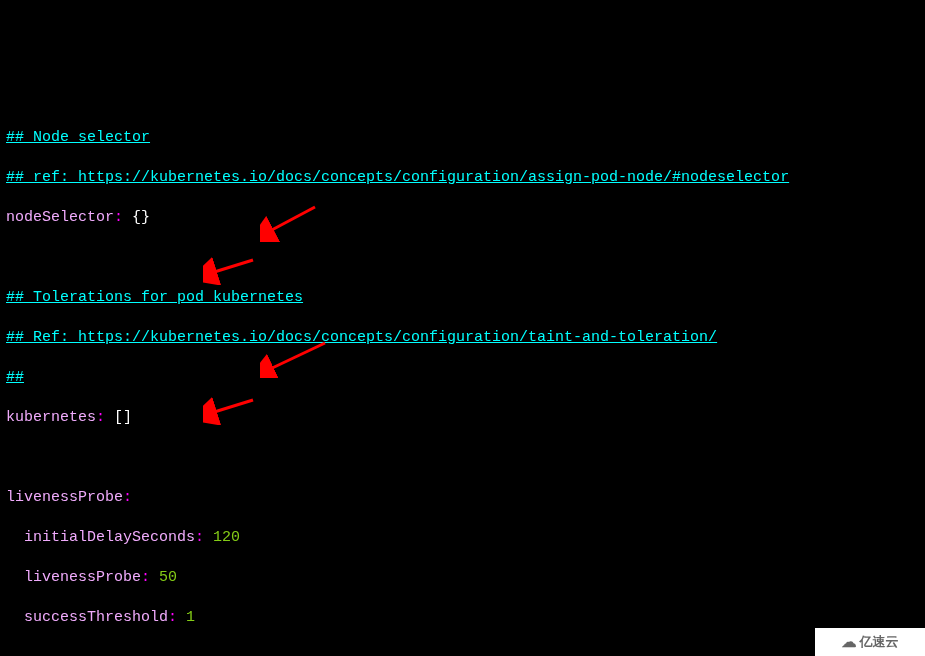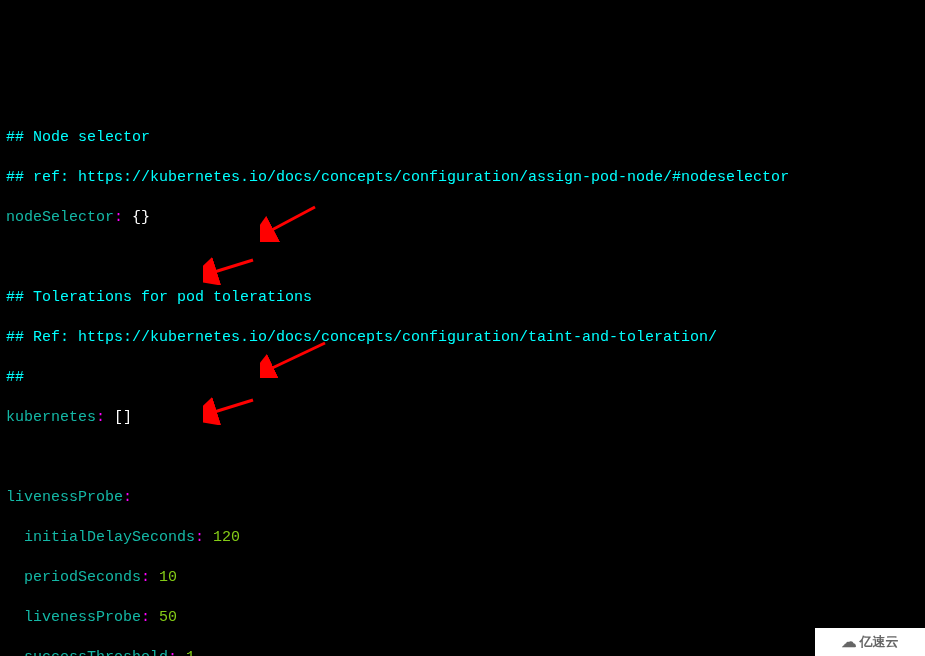--- a/index.html
+++ b/index.html
@@ -10,22 +10,22 @@
     line-height: 20px;
     color: #00ffff;
     width: 925px;
     height: 656px;
     overflow: hidden;
     position: relative;
     padding: 8px 6px;
     white-space: pre;
   }
   .line { height: 20px; }
-  .comment { color: #00ffff; }
-  .key { color: #14b8a6; }
+  .comment { color: #00ffff; text-decoration: underline; }
+  .key { color: #f0abfc; }
   .colon { color: #ff00ff; }
   .brace { color: #ffffff; }
   .num { color: #84cc16; }
   .arrow {
     position: absolute;
     pointer-events: none;
   }
   .arrow svg { display:block; }
   .watermark {
     position: absolute;
@@ -51,28 +51,27 @@
 <body>
 
 
 
 
 <div>
 <div class="line"><span class="comment">## Node selector</span></div>
 <div class="line"><span class="comment">## ref: https://kubernetes.io/docs/concepts/configuration/assign-pod-node/#nodeselector</span></div>
 <div class="line"><span class="key">nodeSelector</span><span class="colon">:</span> <span class="brace">{}</span></div>
 <div class="line"> </div>
-<div class="line"><span class="comment">## Tolerations for pod tolerations</span></div>
+<div class="line"><span class="comment">## Tolerations for pod kubernetes</span></div>
 <div class="line"><span class="comment">## Ref: https://kubernetes.io/docs/concepts/configuration/taint-and-toleration/</span></div>
 <div class="line"><span class="comment">##</span></div>
 <div class="line"><span class="key">kubernetes</span><span class="colon">:</span> <span class="brace">[]</span></div>
 <div class="line"> </div>
 <div class="line"><span class="key">livenessProbe</span><span class="colon">:</span></div>
 <div class="line">  <span class="key">initialDelaySeconds</span><span class="colon">:</span> <span class="num">120</span></div>
-<div class="line">  <span class="key">periodSeconds</span><span class="colon">:</span> <span class="num">10</span></div>
 <div class="line">  <span class="key">livenessProbe</span><span class="colon">:</span> <span class="num">50</span></div>
 <div class="line">  <span class="key">successThreshold</span><span class="colon">:</span> <span class="num">1</span></div>
 
 
 
 
 
 
 
 

